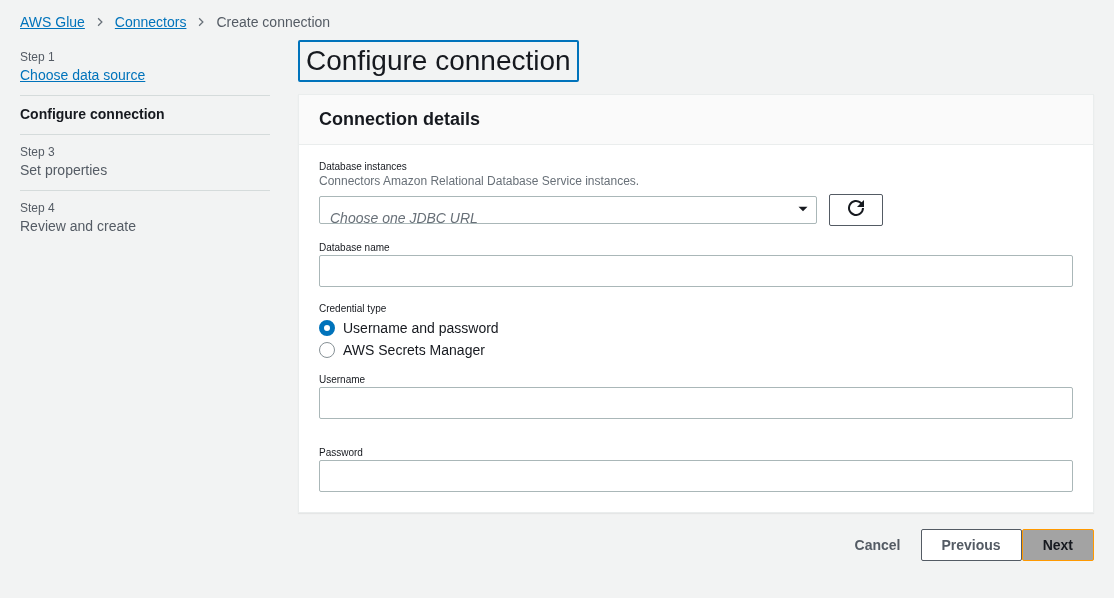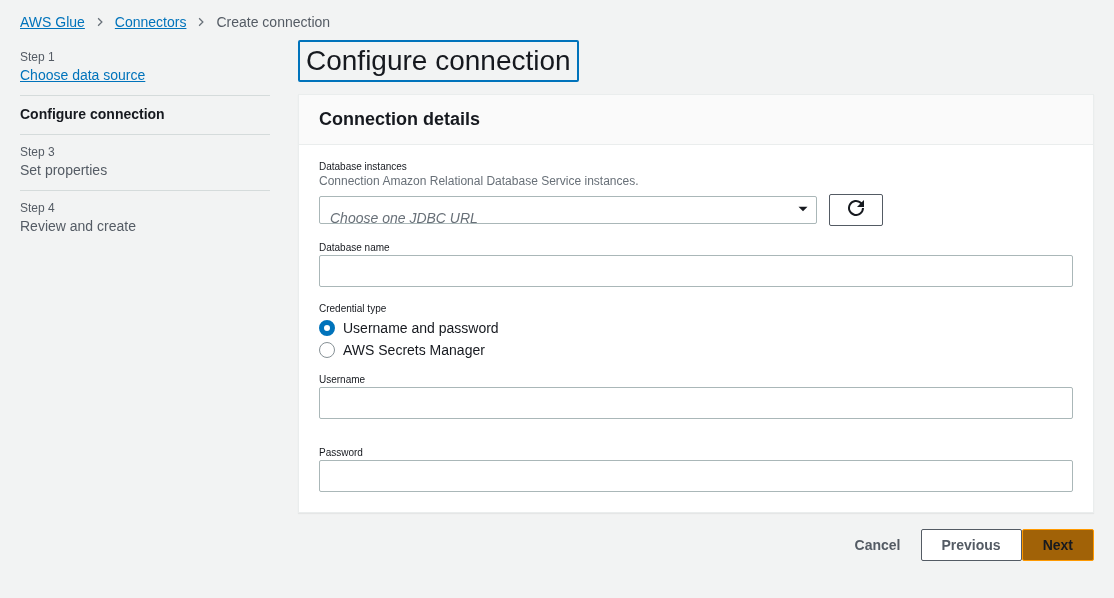--- a/index.html
+++ b/index.html
@@ -191,21 +191,21 @@
       background: transparent;
       border: none;
       color: #545b64;
     }
     .btn-normal {
       background: #fff;
       border: 1px solid #545b64;
       color: #545b64;
     }
     .btn-primary {
-      background: #a16207;
+      background: #a3a3a3;
       border: 1px solid #ff9900;
       color: #16191f;
     }
   </style>
 </head>
 <body>
 
 <div class="breadcrumb">
   <a href="#">AWS Glue</a>
   <span class="sep">
@@ -243,21 +243,21 @@
 
   <main class="main">
     <h1 class="page-title">Configure connection</h1>
 
     <section class="panel">
       <div class="panel-header">Connection details</div>
       <div class="panel-body">
 
         <div class="field">
           <div class="field-label">Database instances</div>
-          <div class="field-desc">Connection Amazon Relational Database Service instances.</div>
+          <div class="field-desc">Connectors Amazon Relational Database Service instances.</div>
           <div class="select-row">
             <div class="select-wrap">
               <div class="select-display">Choose one JDBC URL</div>
               <span class="select-caret">
                 <svg width="12" height="12" viewBox="0 0 16 16">
                     <path d="M2 5l6 6 6-6" fill="#16191f"></path>
                   </svg>
               </span>
             </div>
             <button class="refresh-btn" type="button">

